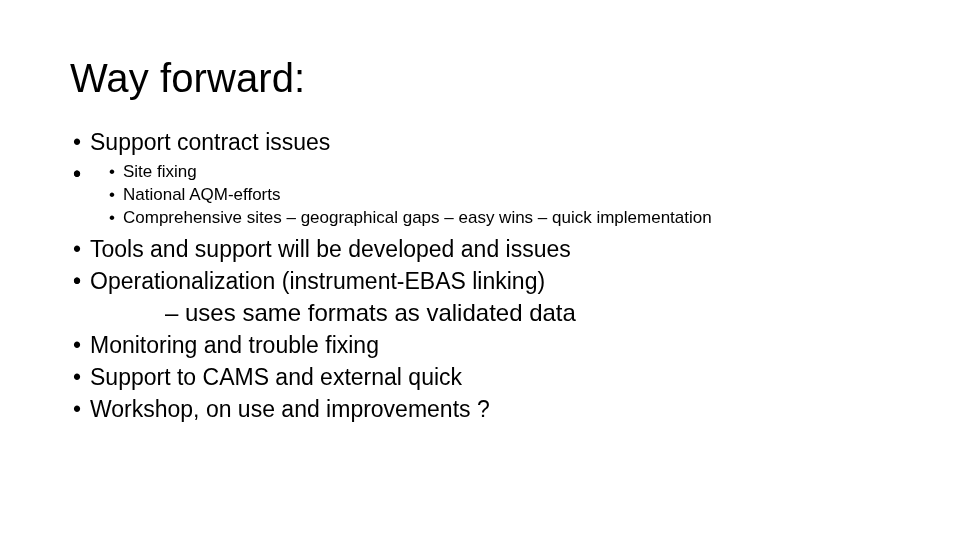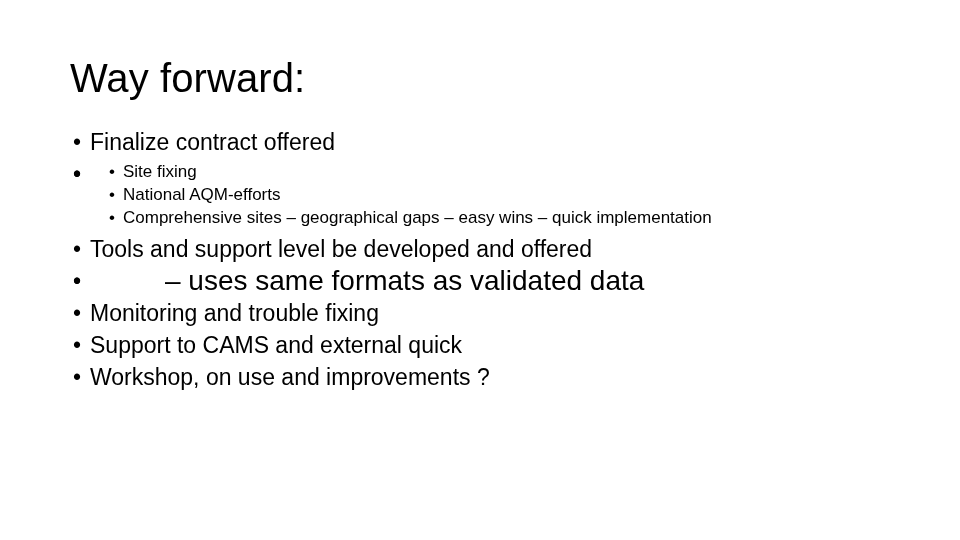--- a/index.html
+++ b/index.html
@@ -86,40 +86,40 @@
     left: 2px;
     top: 0;
     font-size: 17px;
     line-height: 23px;
   }
 
   
   li.cont-line {
     position: relative;
     padding-left: 95px;
-    font-size: 28px;
+    font-size: 24px;
     font-weight: 400;
     line-height: 32px;
     color: #000000;
     white-space: nowrap;
   }
 </style>
 </head>
 <body>
 
 <div class="slide">
 
   <div class="slide-title">Way forward:</div>
 
   <div class="body-area">
     <ul class="lvl1">
 
       <li class="lvl1-item">
         <span class="bullet-dot">•</span>
-        <span>Finalize contract offered</span>
+        <span>Support contract issues</span>
       </li>
 
       <li class="lvl1-item">
         <span class="bullet-dot">•</span>
       </li>
 
       <li class="lvl1-item">
         <span class="bullet-dot">•</span>
       </li>
 
@@ -135,29 +135,30 @@
           </li>
           <li class="lvl2-item">
             <span class="bullet-dot">•</span>
             <span>Comprehensive sites – geographical gaps – easy wins – quick implementation</span>
           </li>
         </ul>
       </li>
 
       <li class="lvl1-item">
         <span class="bullet-dot">•</span>
-        <span>Tools and support level be developed and offered</span>
+        <span>Tools and support will be developed and issues</span>
       </li>
 
       <li class="lvl1-item">
         <span class="bullet-dot">•</span>
       </li>
 
       <li class="lvl1-item">
         <span class="bullet-dot">•</span>
+        <span>Operationalization (instrument-EBAS linking)</span>
       </li>
 
       <li class="cont-line">
         <span>– uses same formats as validated data</span>
       </li>
 
       <li class="lvl1-item">
         <span class="bullet-dot">•</span>
         <span>Monitoring and trouble fixing</span>
       </li>

